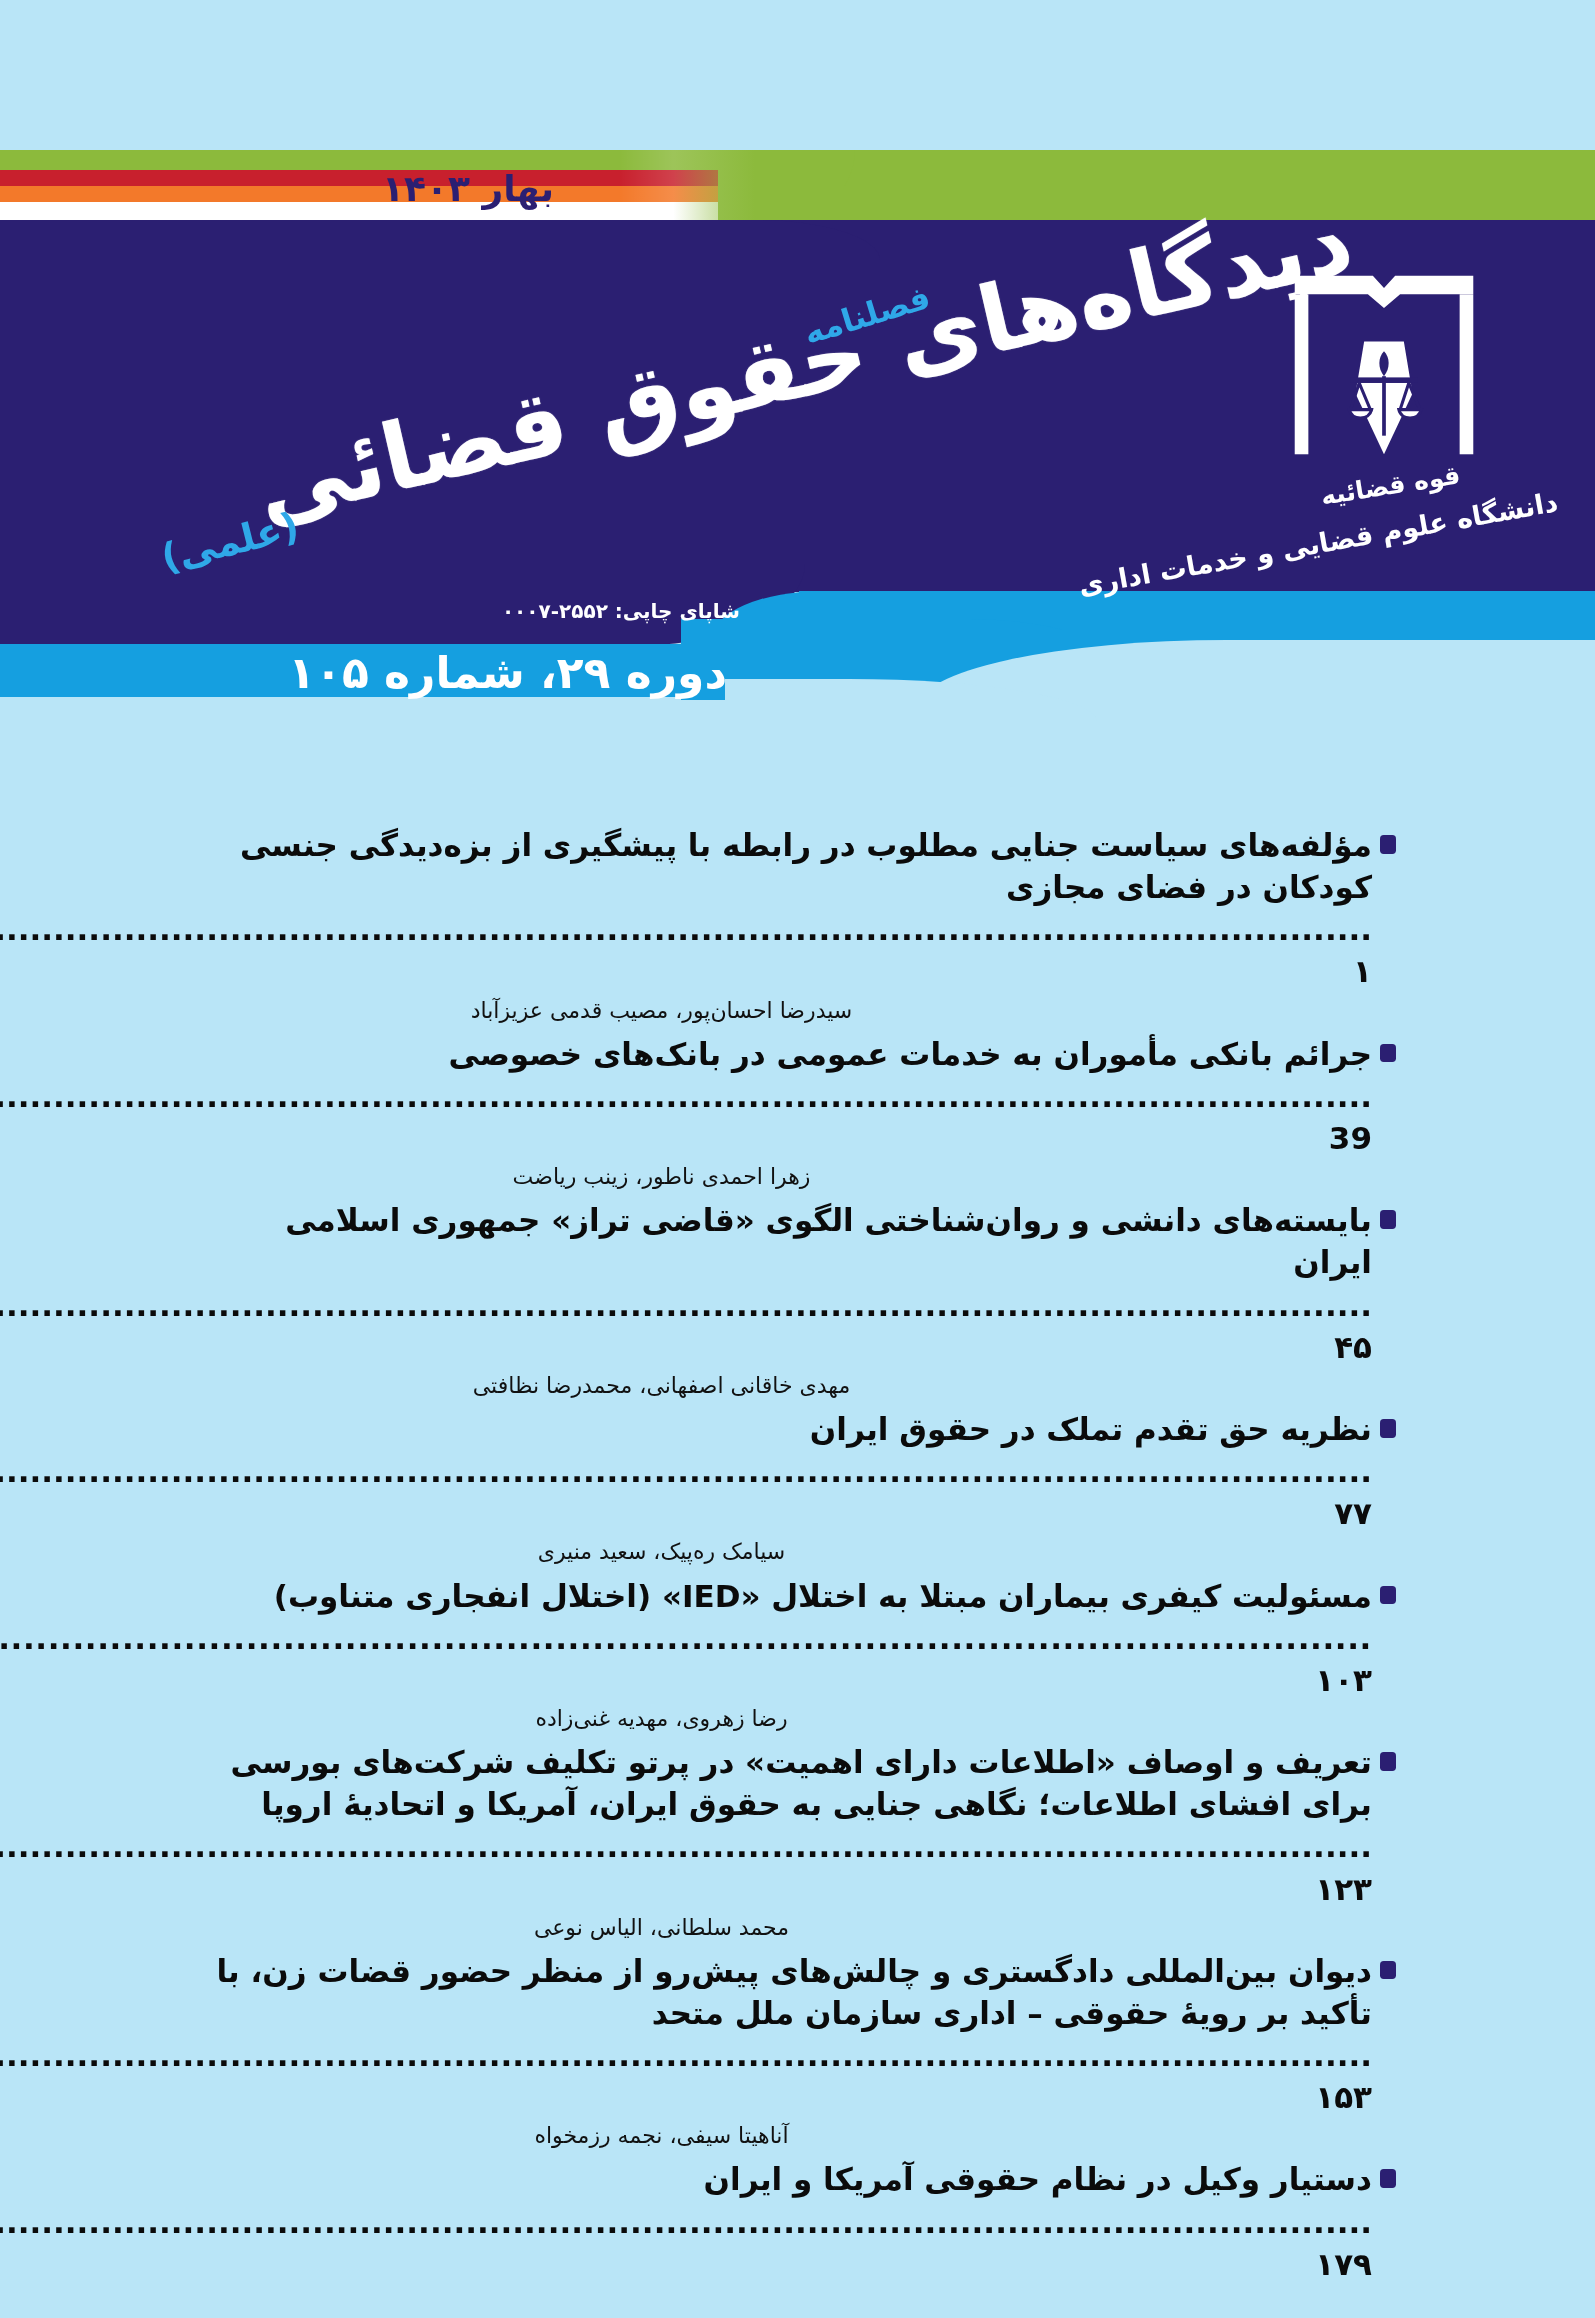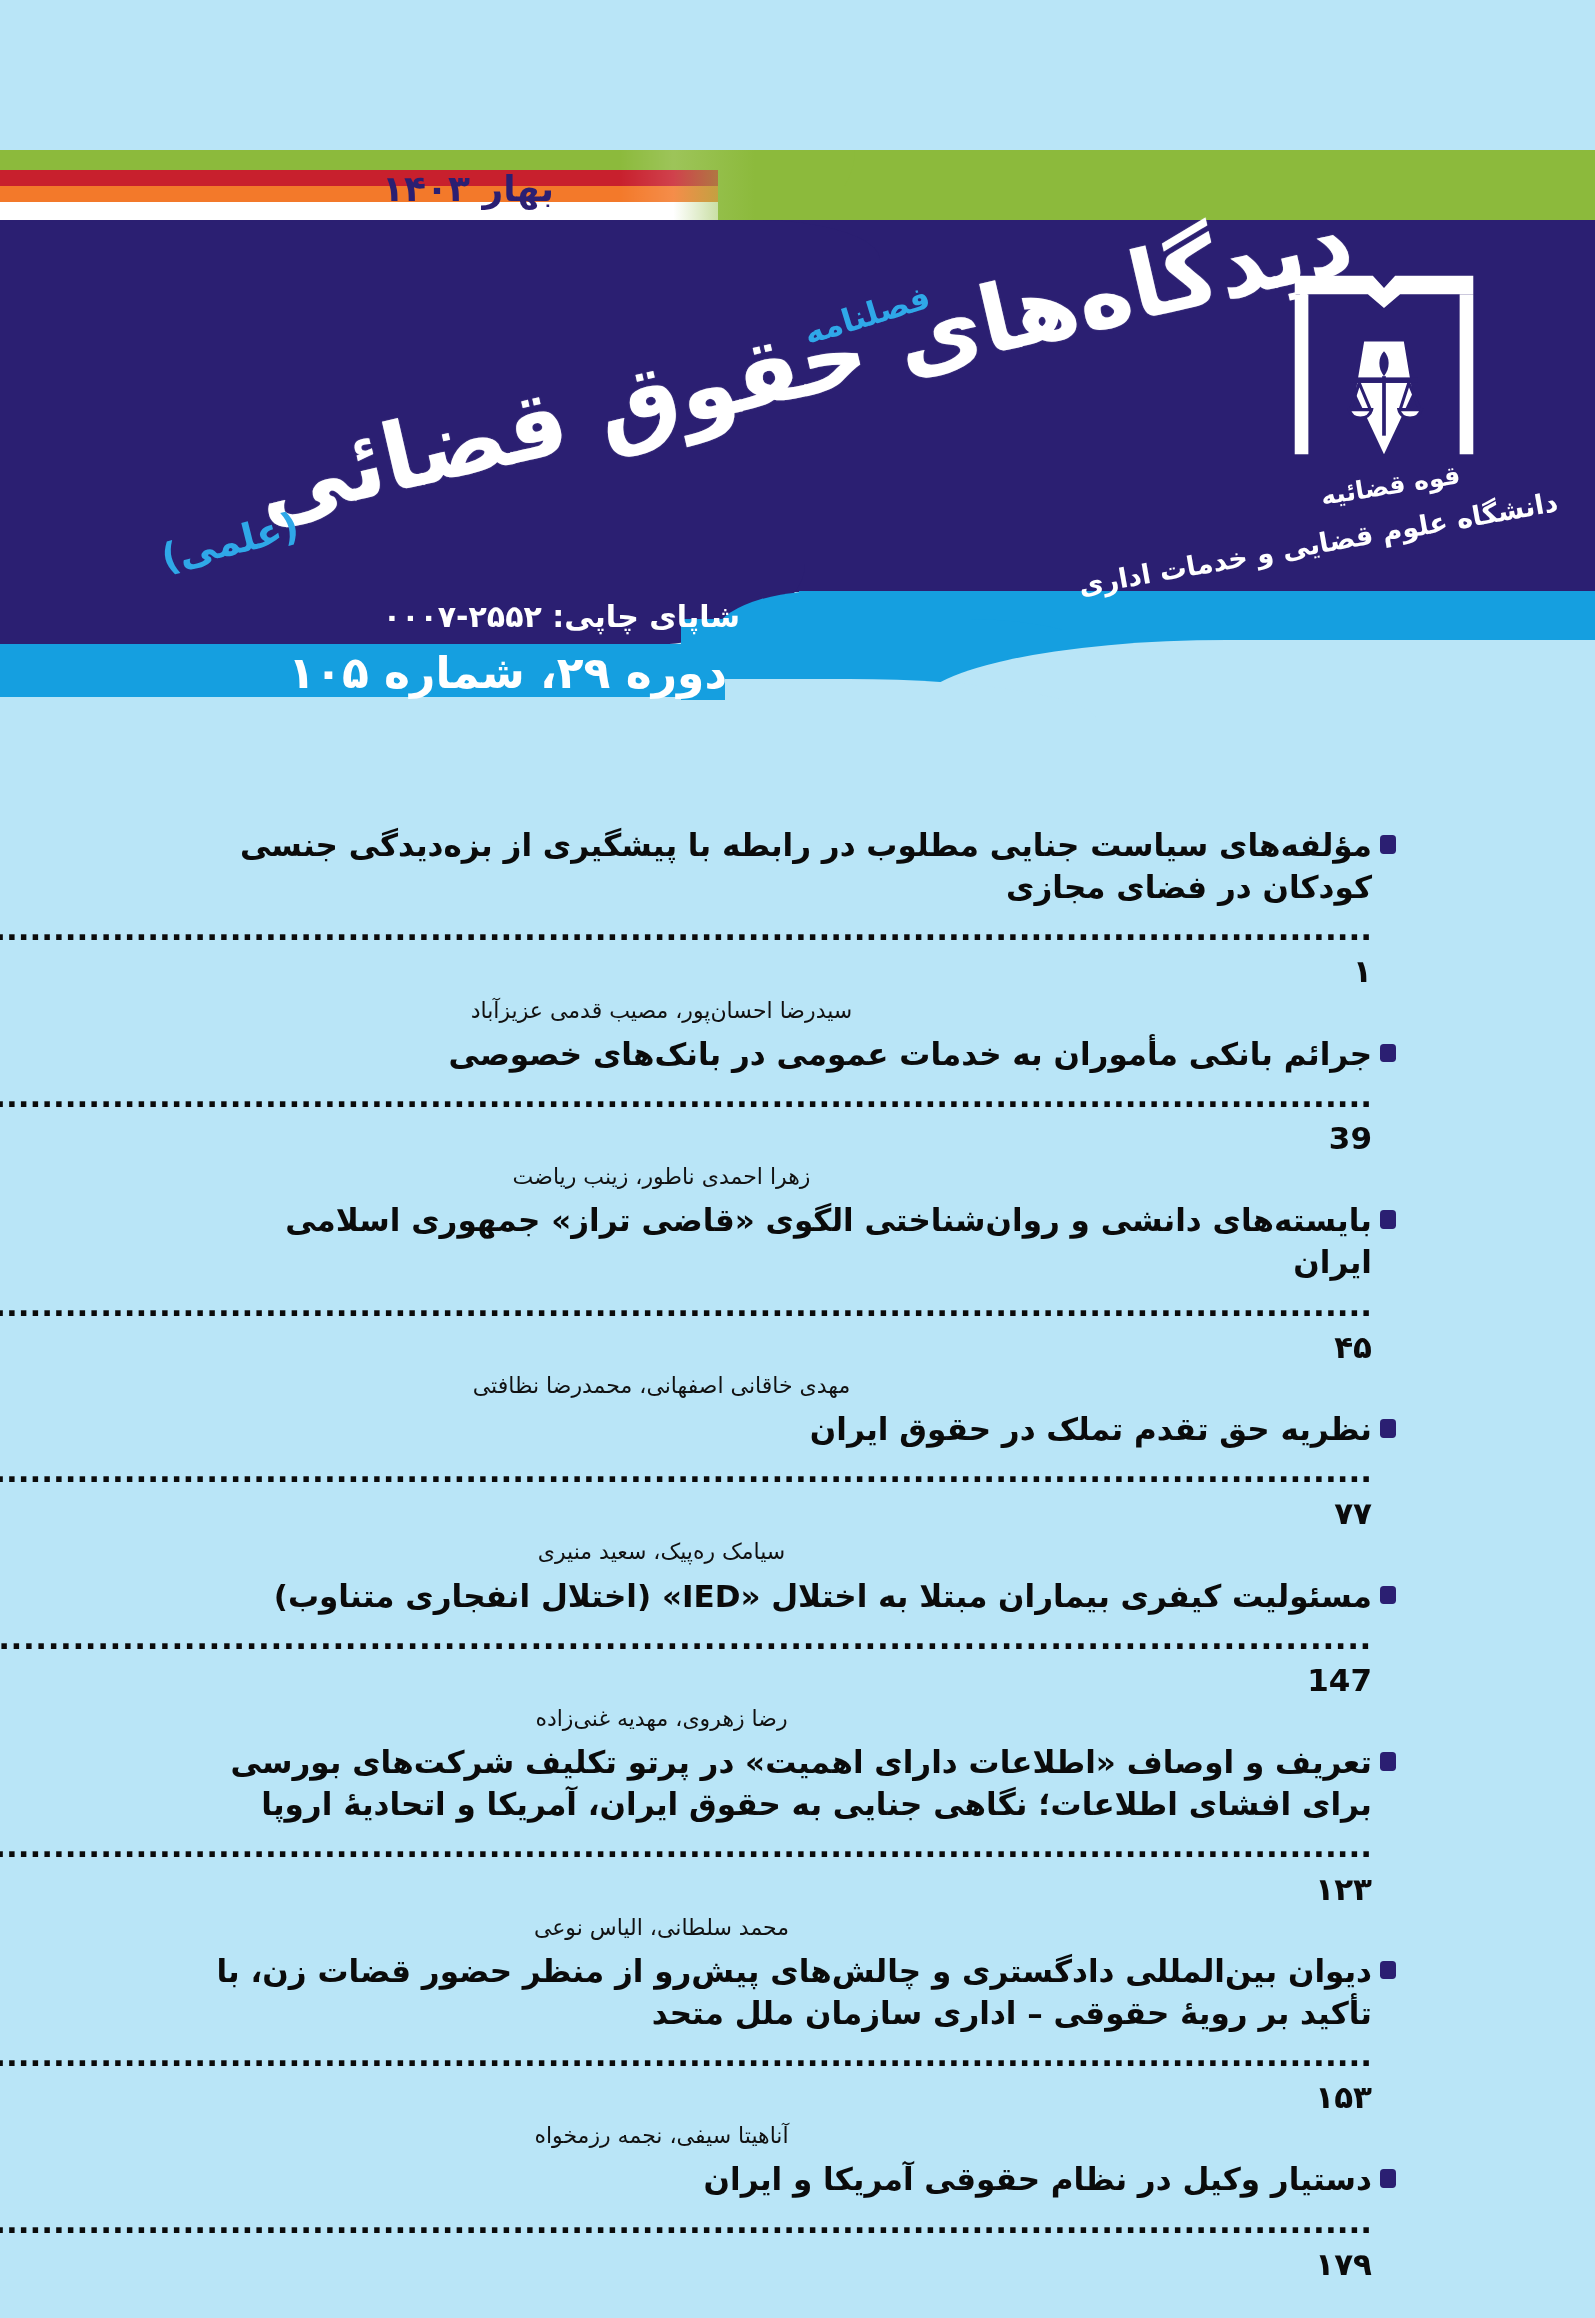--- a/index.html
+++ b/index.html
@@ -215,21 +215,21 @@
     color: #2b1f72;
     font-size: 36px;
     font-weight: bold;
     white-space: nowrap;
   }
   .issn-text {
     position: absolute;
     right: 848px;
     top: 599px;
     color: #ffffff;
-    font-size: 30px;
+    font-size: 20px;
     font-weight: bold;
     white-space: nowrap;
   }
   .volume-issue {
     position: absolute;
     right: 861px;
     top: 647px;
     color: #ffffff;
     font-size: 44px;
     font-weight: bold;
@@ -400,21 +400,21 @@
       <div class="toc-title-row"><span>بایسته‌های دانشی و روان‌شناختی الگوی «قاضی تراز» جمهوری اسلامی ایران</span> <span class="leader">............................................................................................................................</span> <span class="toc-page">۴۵</span></div>
       <div class="toc-authors">مهدی خاقانی اصفهانی، محمدرضا نظافتی</div>
     </div>
     <div class="toc-entry">
       <span class="toc-bullet"></span>
       <div class="toc-title-row"><span>نظریه حق تقدم تملک در حقوق ایران</span> <span class="leader">............................................................................................................................</span> <span class="toc-page">۷۷</span></div>
       <div class="toc-authors">سیامک ره‌پیک، سعید منیری</div>
     </div>
     <div class="toc-entry">
       <span class="toc-bullet"></span>
-      <div class="toc-title-row"><span>مسئولیت کیفری بیماران مبتلا به اختلال «IED»  (اختلال انفجاری متناوب)</span> <span class="leader">............................................................................................................................</span> <span class="toc-page">147</span></div>
+      <div class="toc-title-row"><span>مسئولیت کیفری بیماران مبتلا به اختلال «IED»  (اختلال انفجاری متناوب)</span> <span class="leader">............................................................................................................................</span> <span class="toc-page">۱۰۳</span></div>
       <div class="toc-authors">رضا زهروی، مهدیه غنی‌زاده</div>
     </div>
     <div class="toc-entry">
       <span class="toc-bullet"></span>
       <div class="toc-title-row"><span>تعریف و اوصاف «اطلاعات دارای اهمیت» در پرتو تکلیف شرکت‌های بورسی برای افشای اطلاعات؛ نگاهی جنایی به حقوق ایران، آمریکا و اتحادیهٔ اروپا</span> <span class="leader">............................................................................................................................</span> <span class="toc-page">۱۲۳</span></div>
       <div class="toc-authors">محمد سلطانی، الیاس نوعی</div>
     </div>
     <div class="toc-entry">
       <span class="toc-bullet"></span>
       <div class="toc-title-row"><span>دیوان بین‌المللی دادگستری و چالش‌های پیش‌رو از منظر حضور قضات زن، با تأکید بر رویهٔ حقوقی – اداری سازمان ملل متحد</span> <span class="leader">............................................................................................................................</span> <span class="toc-page">۱۵۳</span></div>

